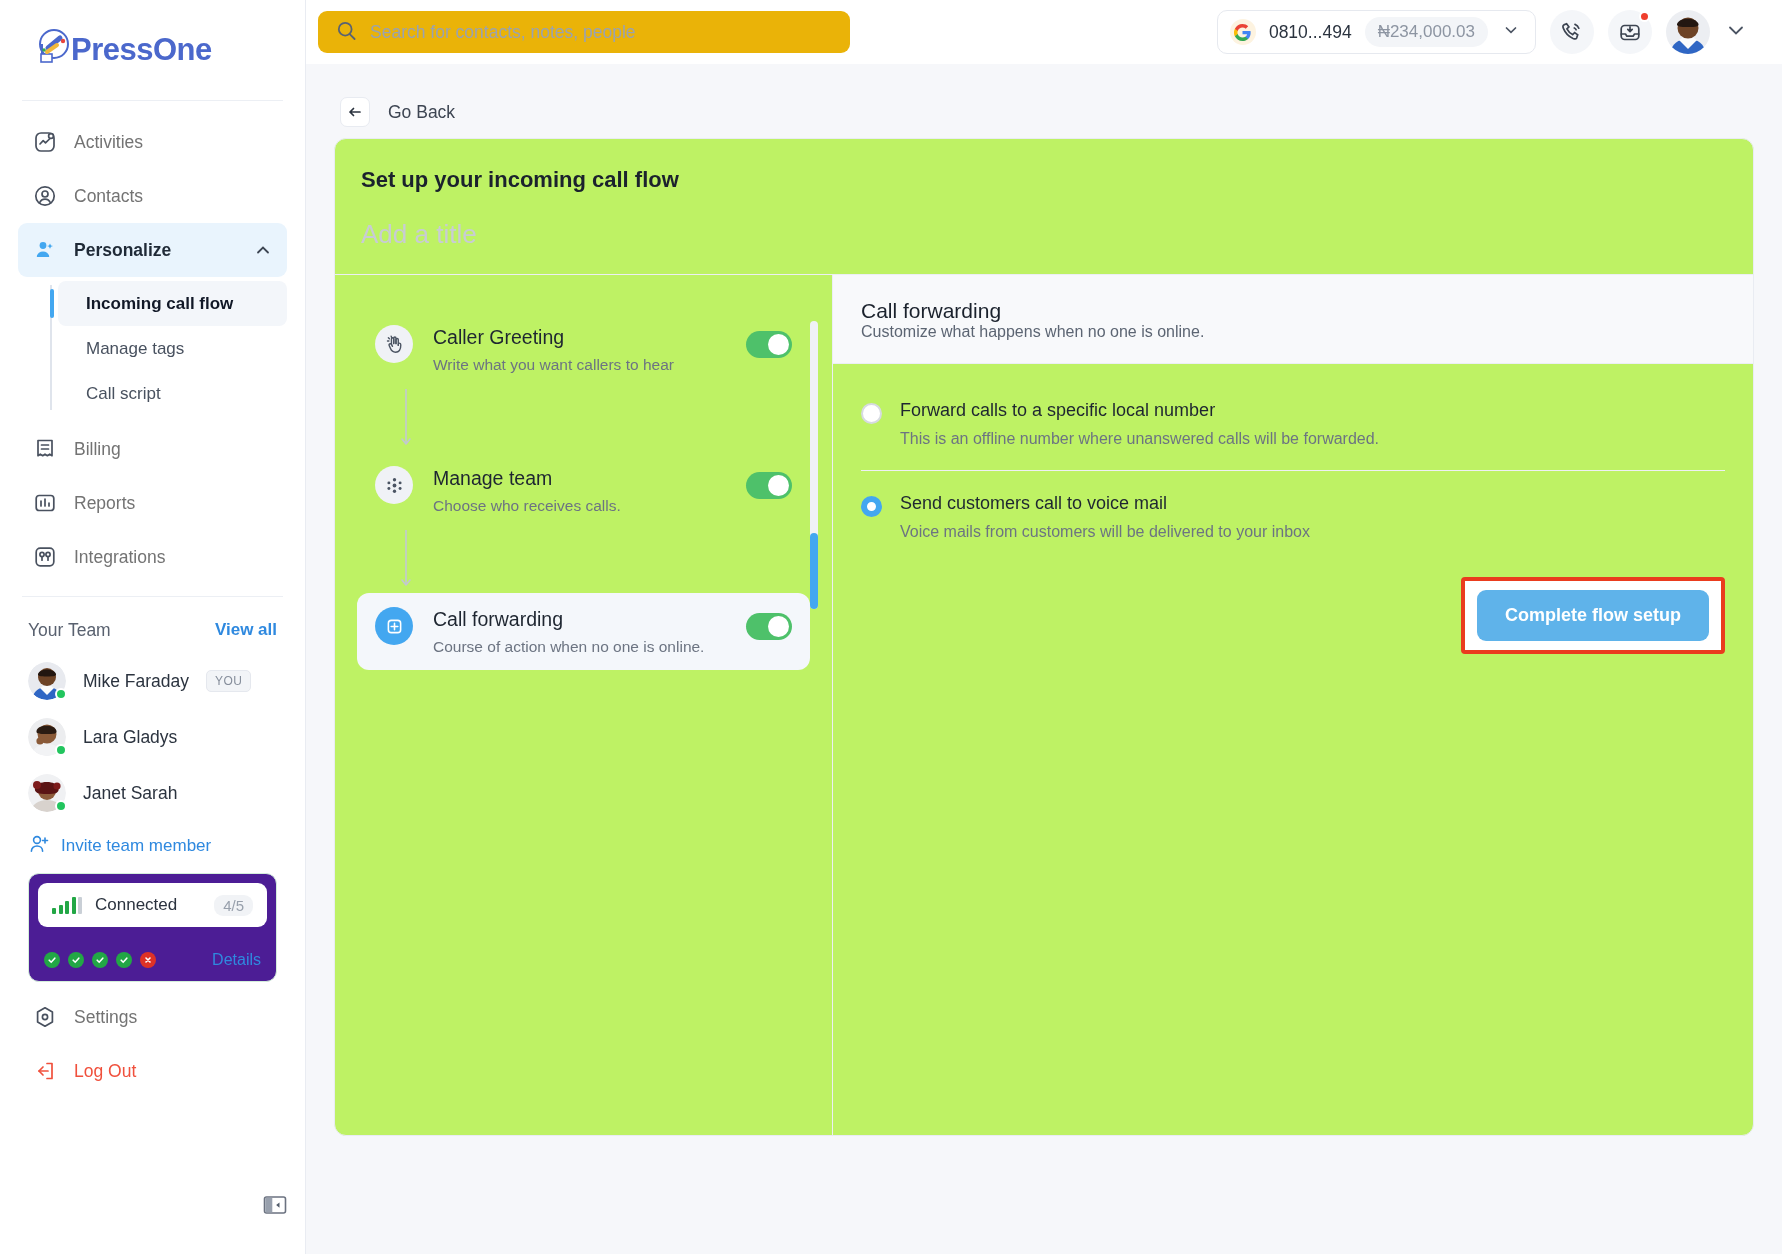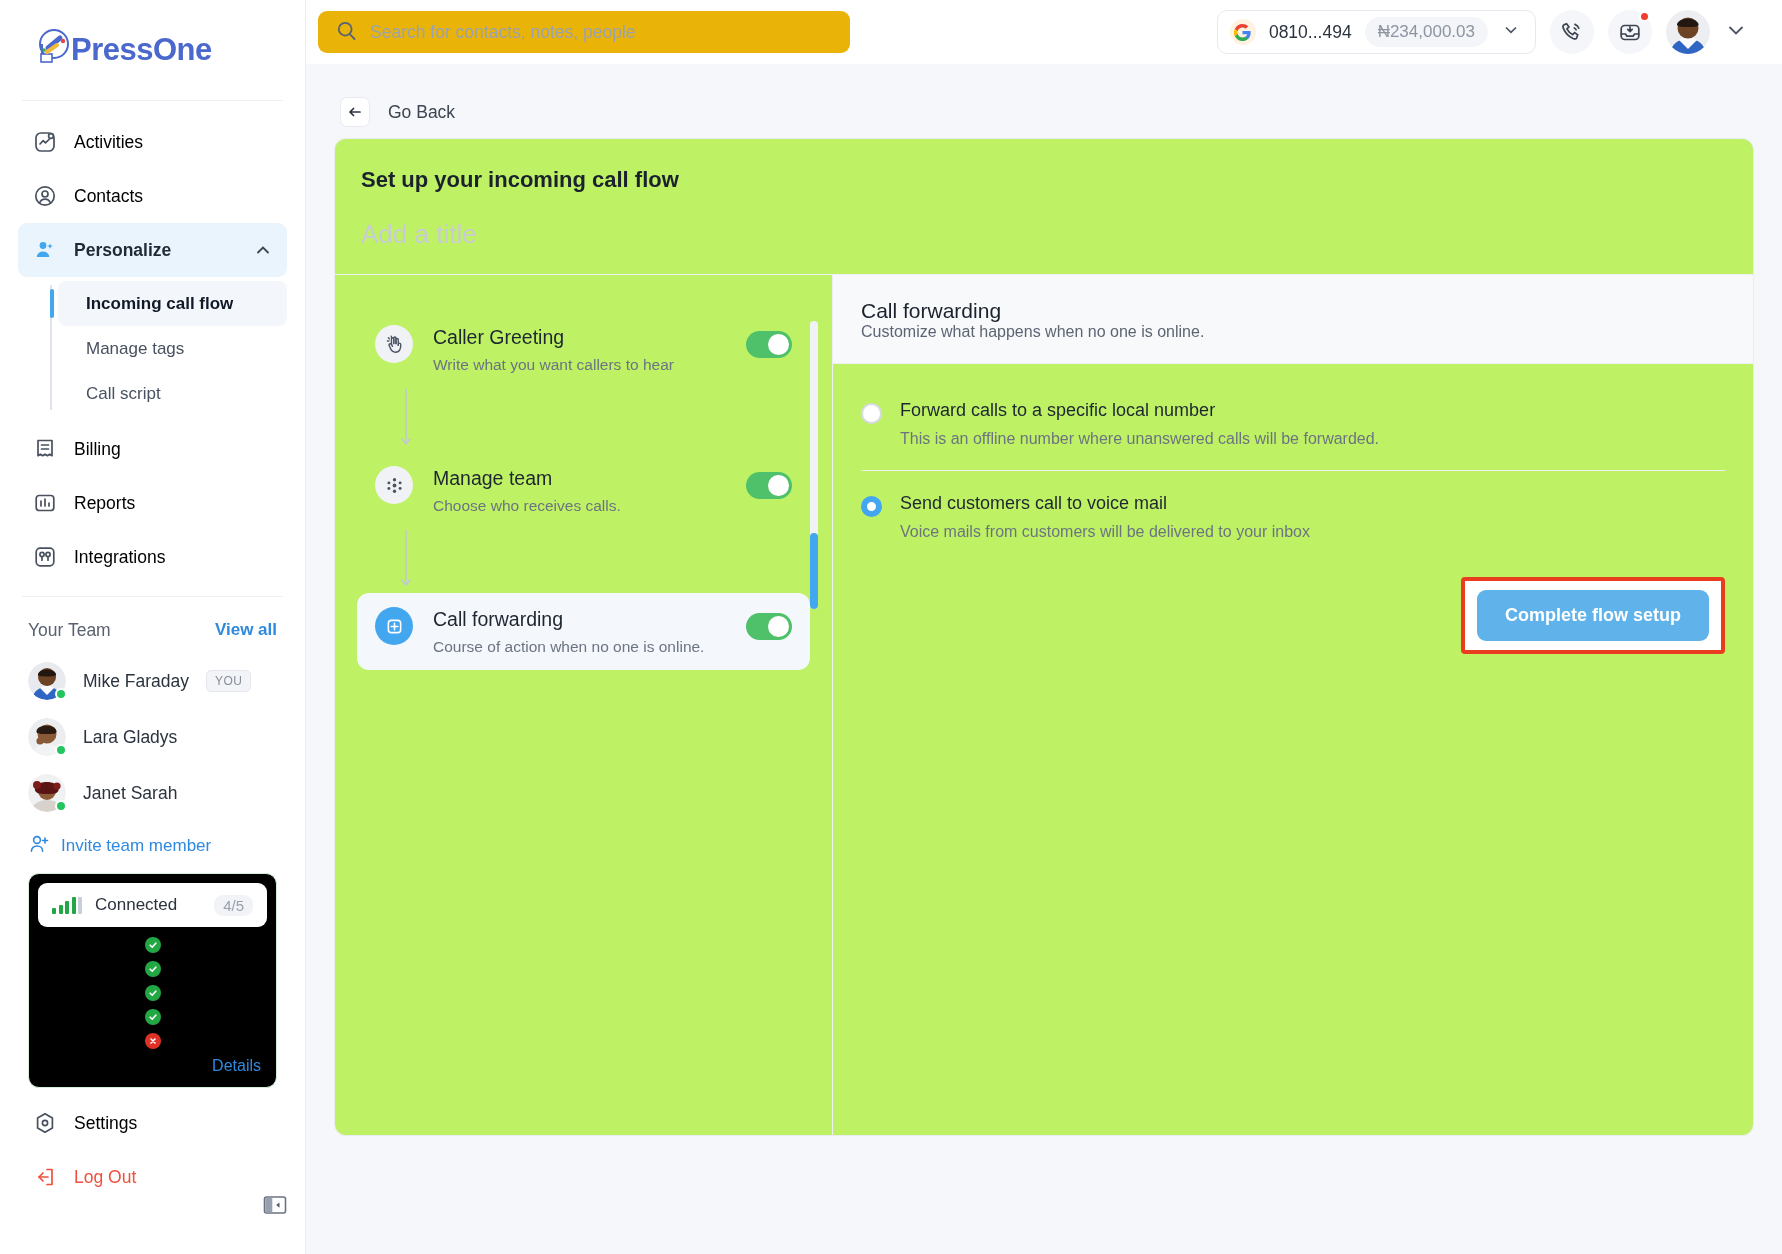--- a/index.html
+++ b/index.html
@@ -21,21 +21,21 @@
   }
   .logo-wrap { height: 100px; display: flex; align-items: center; padding-left: 30px; }
   .logo-mark { width: 46px; height: 46px; position: relative; margin-right: -5px; }
   .logo-text { font-size: 31px; font-weight: 700; color: #4b68cc; letter-spacing: -.5px; }
   .sb-divider { height: 1px; background: #eceff4; margin: 0 22px; }
 
   .nav { padding: 14px 18px 0 18px; }
   .nav-item {
     display: flex; align-items: center; gap: 16px;
     height: 54px; padding: 0 14px; border-radius: 9px;
-    color: #000000; font-size: 17.5px; cursor: pointer;
+    color: #737373; font-size: 17.5px; cursor: pointer;
   }
   .nav-item .ico { width: 26px; height: 26px; flex: 0 0 26px; display:flex; align-items:center; justify-content:center;}
   .nav-item.active { background: #e9f4fd; color: #1f2a37; }
   .nav-item.active .lbl { font-weight: 600; }
   .chev { margin-left: auto; display: flex; }
 
   .subnav { position: relative; margin: 4px 0 6px 32px; padding-left: 0; }
   .subnav:before {
     content: ""; position: absolute; left: 0; top: 4px; bottom: 6px;
     width: 1.5px; background: #dfe4ec;
@@ -62,30 +62,30 @@
     position: absolute; right: -1px; bottom: 0px; width: 12px; height: 12px;
     border-radius: 50%; background: #22c55e; border: 2px solid #fff;
   }
   .member-name { font-size: 17.5px; color: #2b333f; }
   .you-badge {
     font-size: 12px; color: #868e9b; background: #f2f4f7; border: 1px solid #e5e8ee;
     border-radius: 5px; padding: 3px 8px; letter-spacing: .4px;
   }
   .invite { display: flex; align-items: center; gap: 11px; height: 50px; color: #2f89df; font-size: 17px; cursor: pointer; }
 
-  .conn-card { background: #000000; border: 1px solid #d4eedb; border-radius: 11px; padding: 9px; margin-top: 2px; }
+  .conn-card { background: #4c1d95; border: 1px solid #d4eedb; border-radius: 11px; padding: 9px; margin-top: 2px; }
   .conn-top {
     background: #ffffff; border-radius: 9px; height: 44px;
     display: flex; align-items: center; padding: 0 14px; gap: 13px;
   }
   .bars { display: flex; align-items: flex-end; gap: 2.5px; height: 17px; }
   .bars i { width: 4px; background: #22a745; border-radius: 1px; display: block; }
   .conn-label { font-size: 17px; color: #2b333f; }
   .conn-count { margin-left: auto; font-size: 15px; color: #98a0ac; background: #f1f3f6; border-radius: 9px; padding: 2px 9px; }
-  .conn-bottom { display: flex; align-items: center; padding: 10px 6px 3px 6px; gap: 8px; flex-direction: column; }
+  .conn-bottom { display: flex; align-items: center; padding: 24px 6px 3px 6px; gap: 8px; }
   .pip { width: 16px; height: 16px; border-radius: 50%; display: flex; align-items: center; justify-content: center; }
   .pip.ok { background: #22a745; }
   .pip.bad { background: #de3226; }
   .details-link { margin-left: auto; font-size: 16px; color: #2f89df; cursor: pointer; }
 
   .bottom-nav { padding: 8px 18px 0 18px; }
   .nav-item.logout { color: #f0503c; }
 
   .collapse-btn {
     position: absolute; left: 262px; bottom: 36px; width: 26px; height: 26px;

